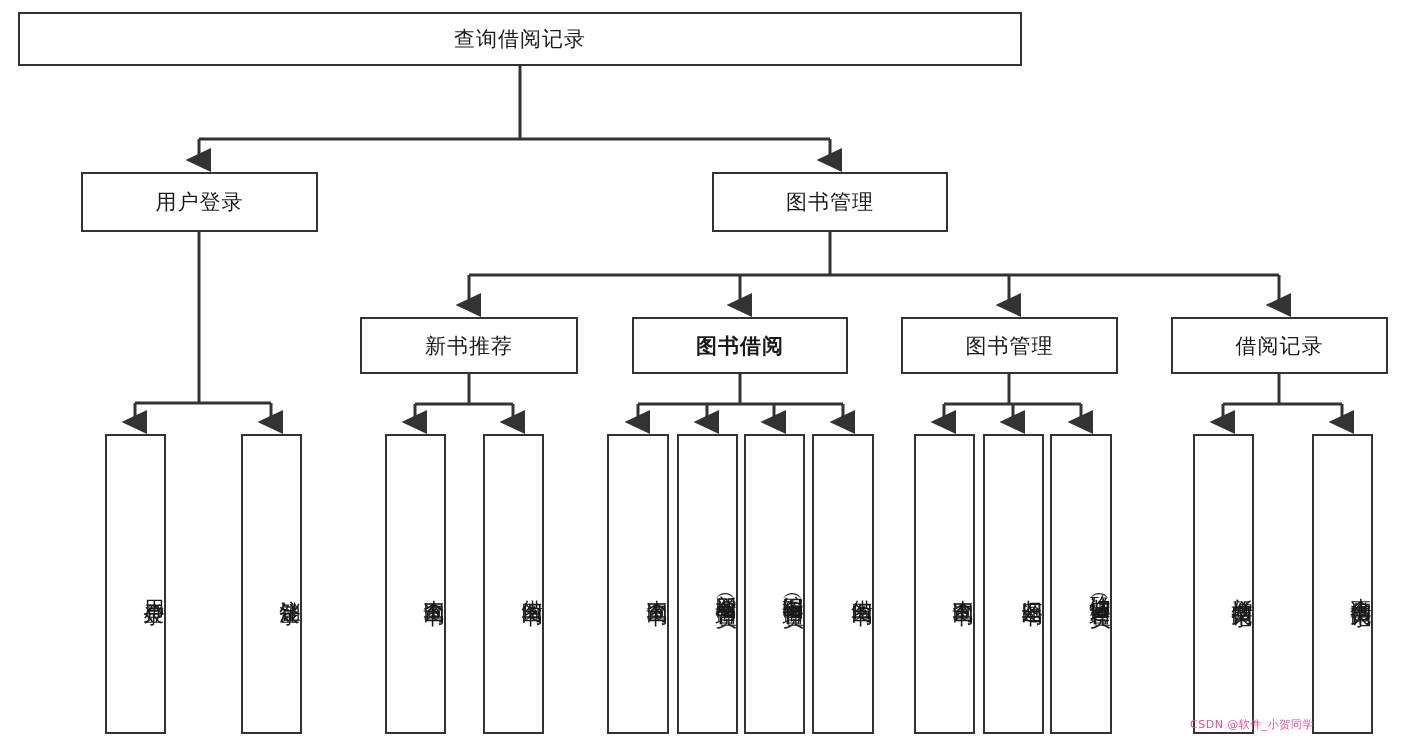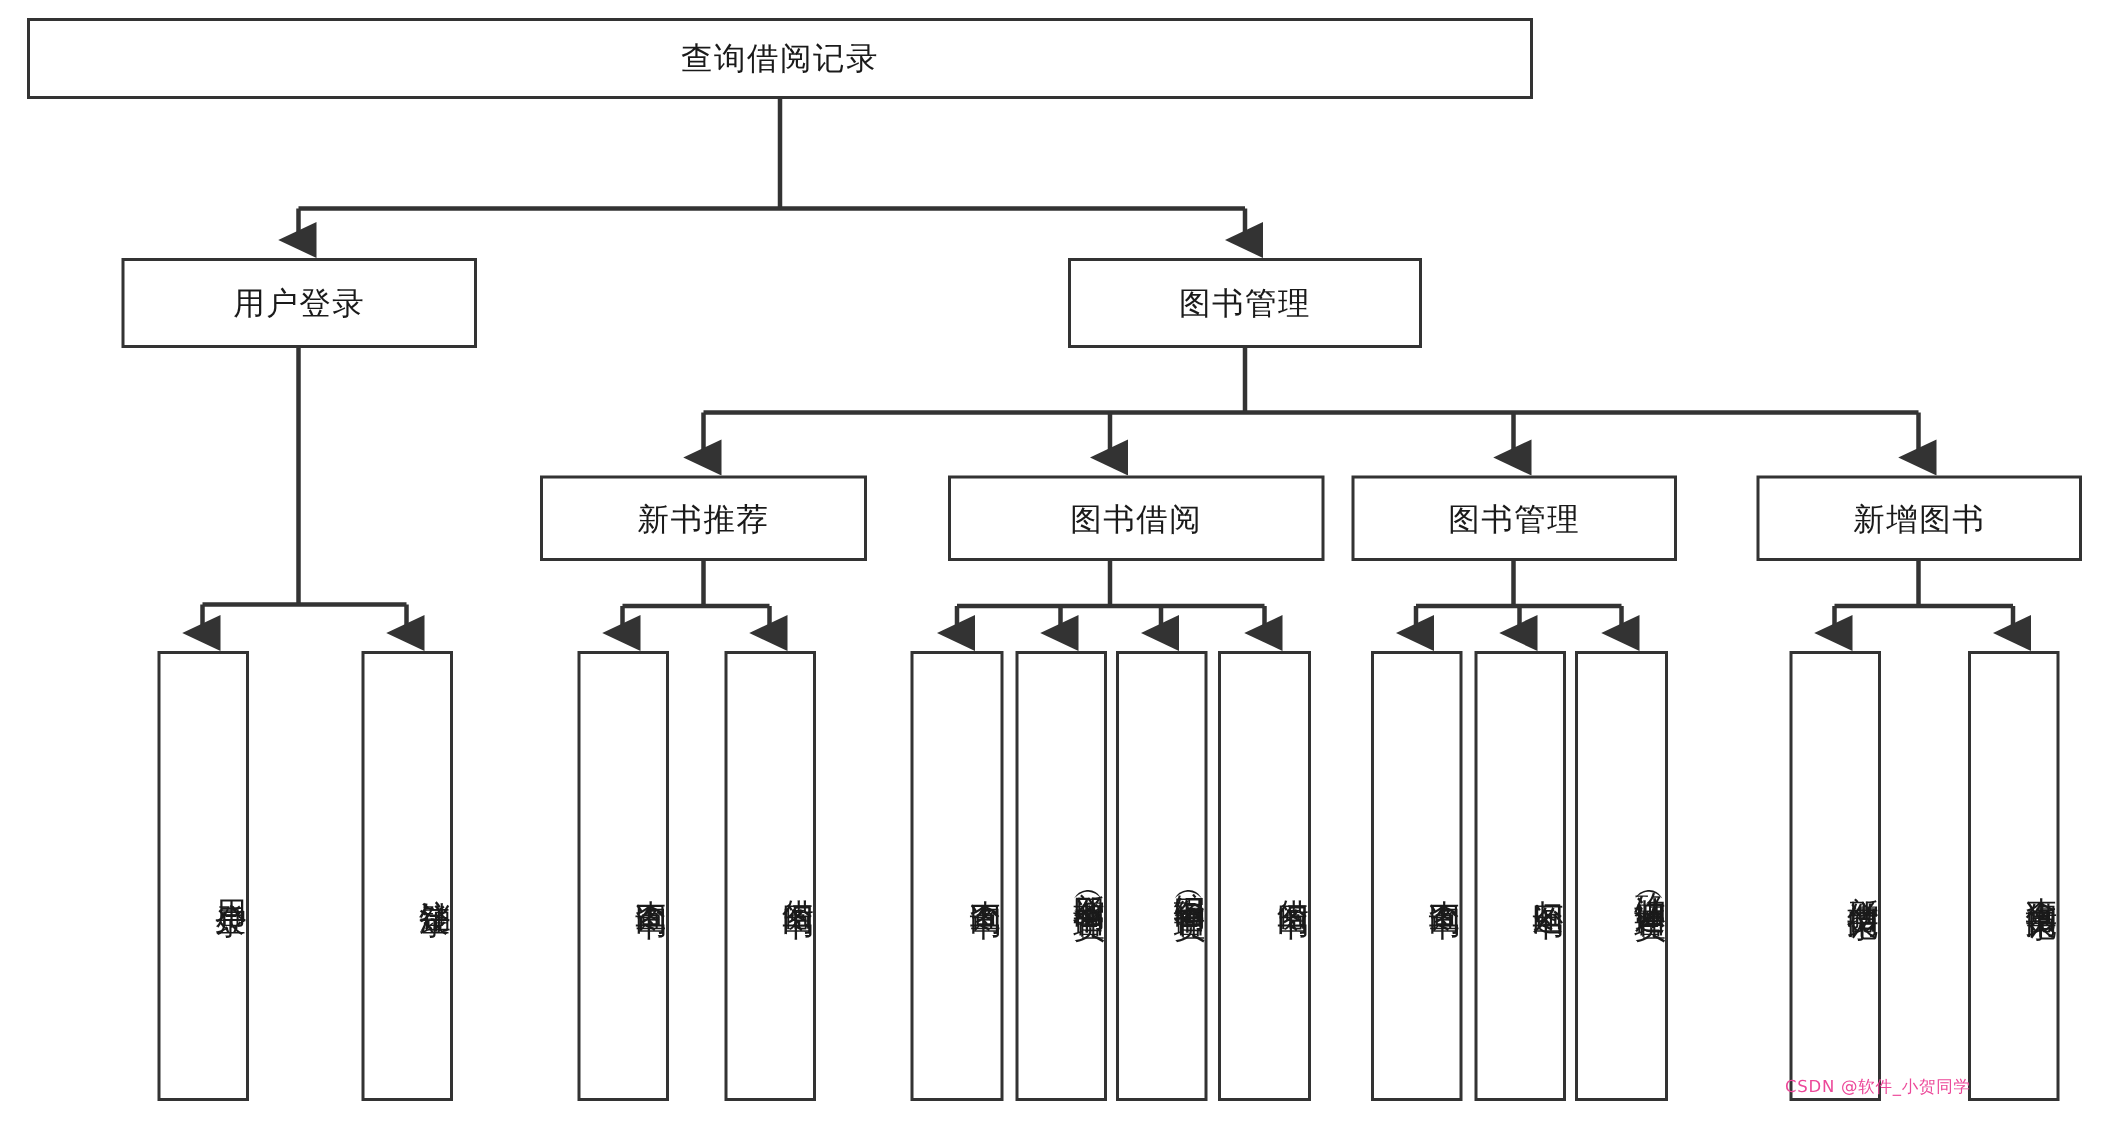--- a/index.html
+++ b/index.html
@@ -125,28 +125,28 @@
   <div class="node node-h" style="left:81px;top:172px;width:237px;height:60px;">
     <span>用户登录</span>
   </div>
   <div class="node node-h" style="left:360px;top:317px;width:218px;height:57px;">
     <span>新书推荐</span>
   </div>
 
   <div class="node node-h" style="left:712px;top:172px;width:236px;height:60px;">
     <span>图书管理</span>
   </div>
-  <div class="node node-h" style="left:632px;top:317px;width:251px;height:57px;">
+  <div class="node node-h" style="left:632px;top:317px;width:216px;height:57px;font-weight:bold;">
     <span>图书借阅</span>
   </div>
   <div class="node node-h" style="left:901px;top:317px;width:217px;height:57px;">
     <span>图书管理</span>
   </div>
   <div class="node node-h" style="left:1171px;top:317px;width:217px;height:57px;">
-    <span>新增图书</span>
+    <span>借阅记录</span>
   </div>
 
   <div class="node node-v" style="left:105px;top:434px;width:61px;height:300px;">
     <span>用户登录</span>
   </div>
   <div class="node node-v" style="left:241px;top:434px;width:61px;height:300px;">
     <span>注销登录</span>
   </div>
   <div class="node node-v" style="left:385px;top:434px;width:61px;height:300px;">
     <span>查询图书</span>

